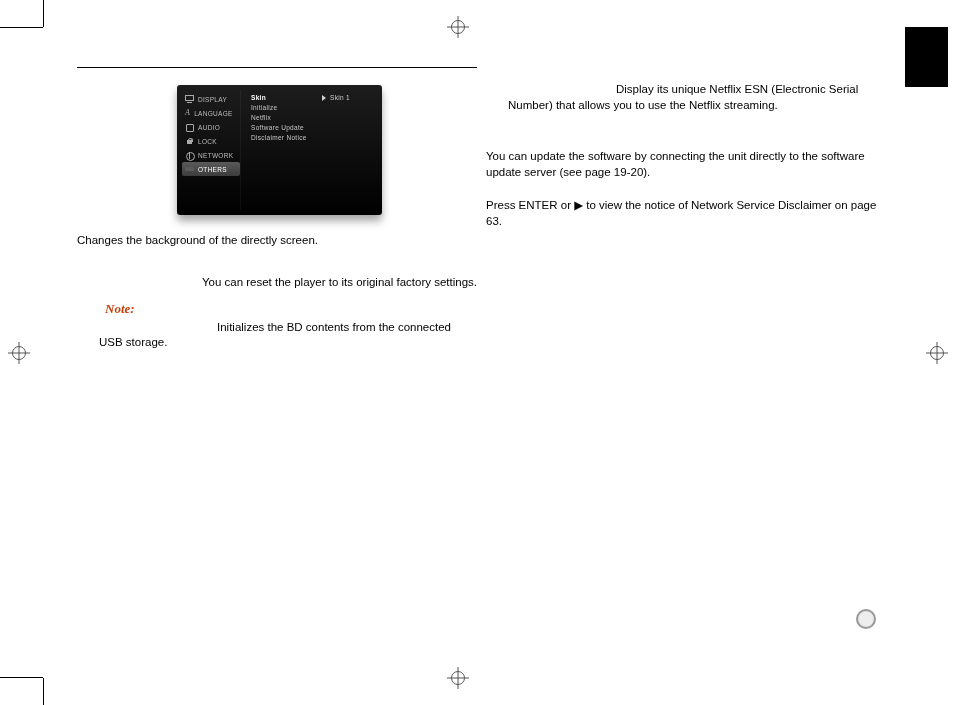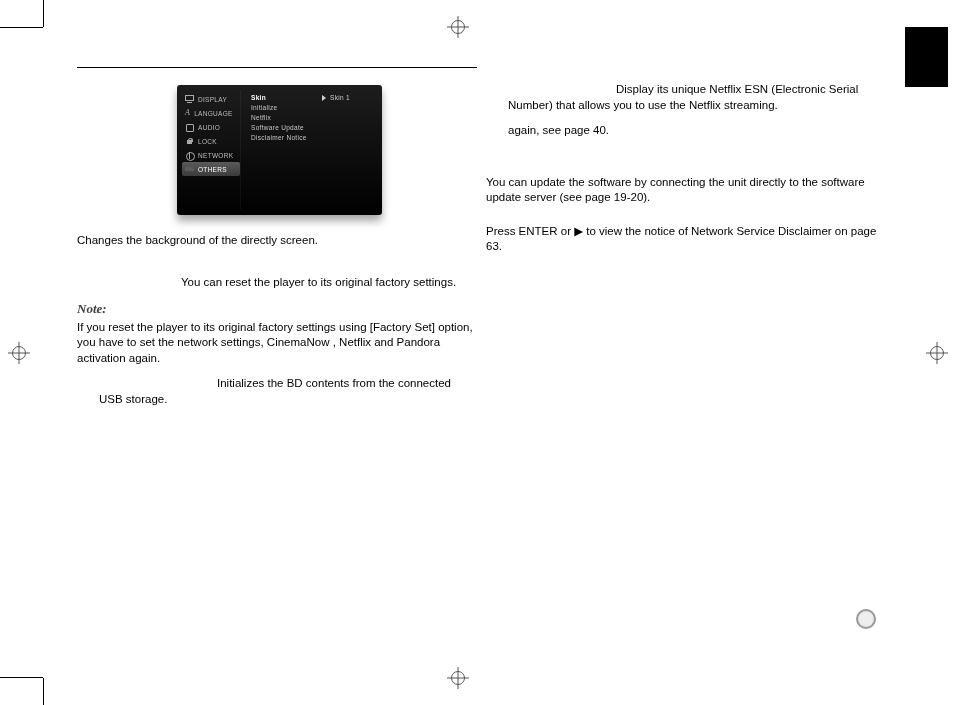--- a/index.html
+++ b/index.html
@@ -60,25 +60,25 @@
   .ico-net::before { content:""; position:absolute; left:1px; top:1px; width:7px; height:7px; border:1px solid #aaa; border-radius:50%; }
   .ico-net::after  { content:""; position:absolute; left:4px; top:1px; width:1px; height:7px; background:#aaa; }
   .ico-other::before { content:""; position:absolute; left:0; top:2px; width:9px; height:4px; background:#5b5b5b; border-radius:1px; }
   .menu-item.others { background: linear-gradient(#5a5a5a,#3c3c3c); color:#fff; }
   .menu-mid { width: 80px; padding: 4px 4px 0 10px; color: #d9d9d9; display:flex; flex-direction:column; gap:3px; border-left: 1px solid rgba(255,255,255,.05); }
   .menu-mid .row { color:#c7c7c7; }
   .menu-mid .row.sel { color:#fff; font-weight:600; }
   .menu-right { flex:1; padding: 4px 4px 0 2px; color:#cfcfcf; }
   .menu-right .arrow { display:inline-block; width:0; height:0; border-top:3px solid transparent; border-bottom:3px solid transparent; border-left:4px solid #cfcfcf; margin:0 4px 0 0; vertical-align:middle; }
   
-  .note-label { font-family: "Times New Roman", Georgia, serif; font-style: italic; font-weight: bold; font-size: 13px; color: #404040; }
+  .note-label { font-family: "Times New Roman", Georgia, serif; font-style: italic; font-weight: bold; font-size: 13px; color: #c2410c; margin-left: 28px; }
   
   p { margin: 0 0 10px 0; line-height: 1.35; }
   .gap { margin-top: 18px; }
-  .indent-big { text-indent: 104px; }
+  .indent-big { text-indent: 104px; text-align: right; }
   .nowrapish { display: block; }
 </style>
 </head>
 <body>
 
 <div class="crop-mark crop-h cm-tl-h"></div>
 <div class="crop-mark crop-v cm-tl-v"></div>
 <div class="crop-mark crop-h cm-bl-h"></div>
 <div class="crop-mark crop-v cm-bl-v"></div>
 
@@ -140,34 +140,32 @@
     </div>
   </div>
 
   <p class="gap">Changes the background of the directly screen.</p>
 
   <p class="indent-big" style="margin-top:26px">You can reset the player to its original factory settings.</p>
 
   <p style="margin-top:6px; margin-bottom:2px">
     <span class="note-label">Note:</span>
   </p>
-  <p>If you reset the player to its original factory settings using [Factory Set] option, you have to set the network settings, CinemaNow , Netflix and Pandora activation again.</p>
 
   <p style="margin-top:0">
     <span class="nowrapish" style="text-indent:140px">Initializes the BD contents from the connected</span>
     <span class="nowrapish" style="text-indent:22px">USB storage.</span>
   </p>
 </div>
 
 <div class="col-right">
   <p style="margin-top:2px">
     <span class="nowrapish" style="text-indent:130px">Display its unique Netflix ESN (Electronic Serial</span>
     <span class="nowrapish" style="text-indent:22px">Number) that allows you to use the Netflix streaming.</span>
   </p>
 
   <p style="margin-top:0">
-    <span class="nowrapish" style="text-indent:22px">again, see page 40.</span>
   </p>
 
   <p style="margin-top:36px">You can update the software by connecting the unit directly to the software update server (see page 19-20).</p>
 
   <p style="margin-top:18px">Press ENTER or ▶ to view the notice of Network Service Disclaimer on page 63.</p>
 </div>
 
 </body></html>

